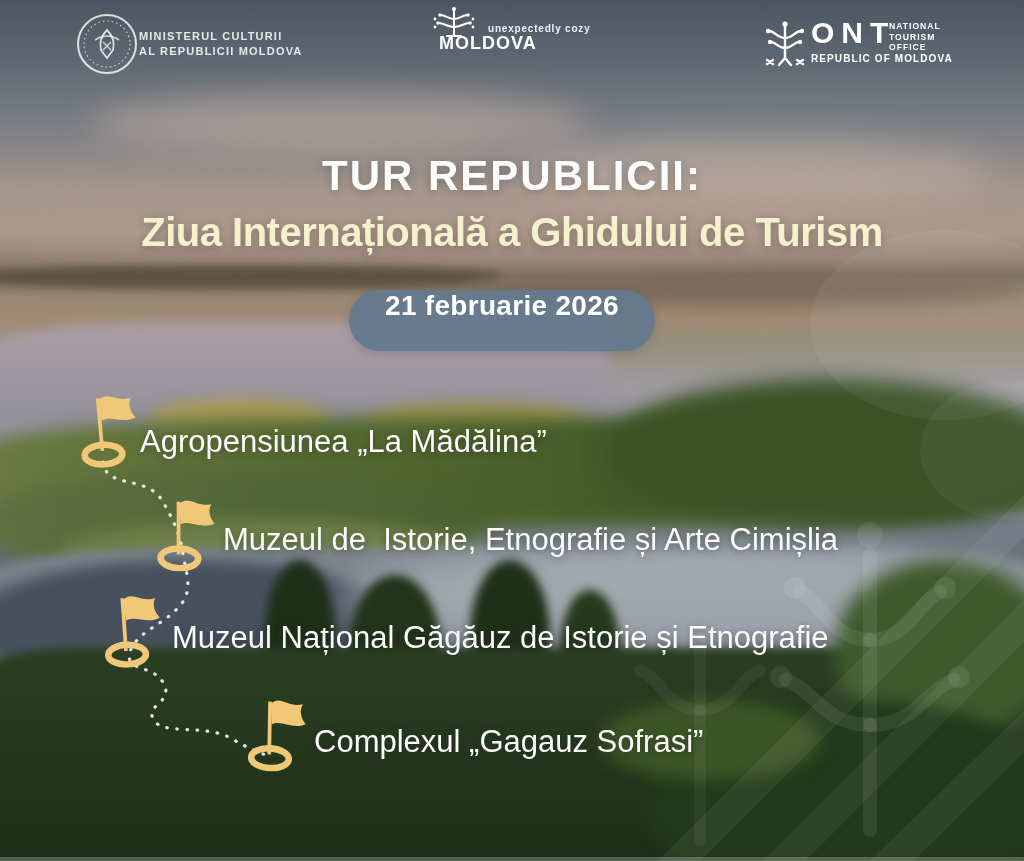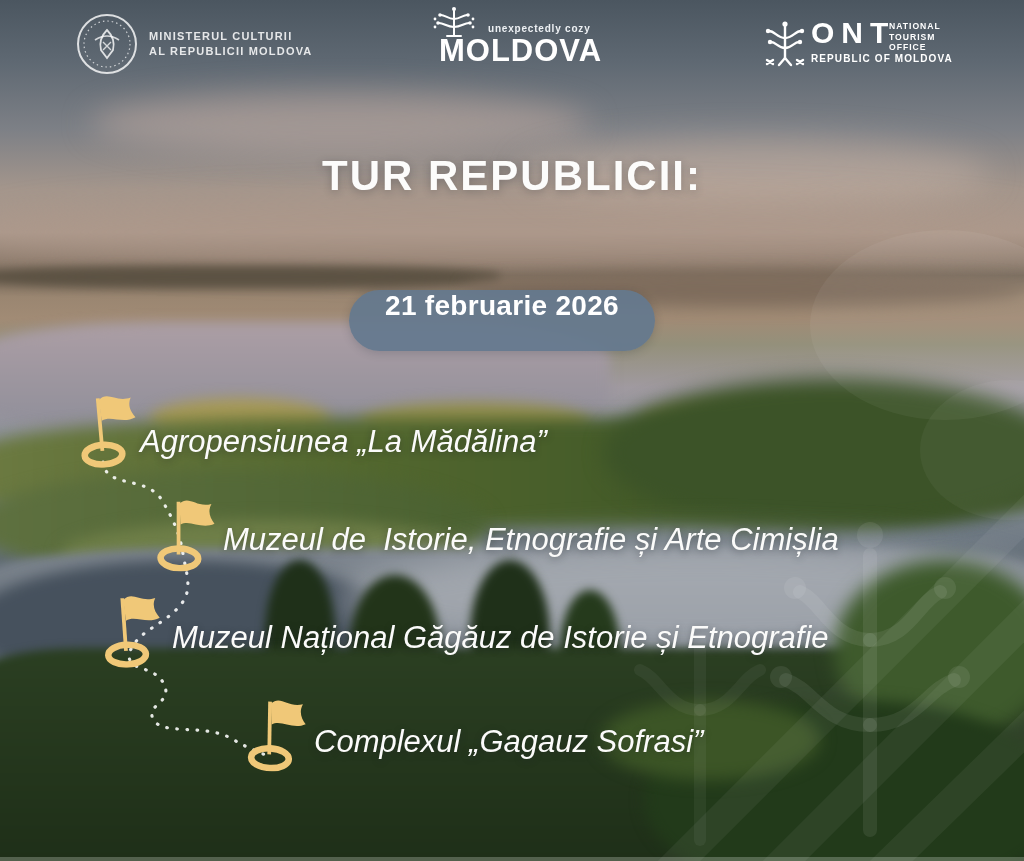--- a/index.html
+++ b/index.html
@@ -38,26 +38,26 @@
   .p2{left:350px;top:575px;width:90px;height:140px;background:#223419;filter:blur(5px);}
   .p3{left:470px;top:560px;width:80px;height:150px;background:#1f3019;filter:blur(5px);}
   .p4{left:560px;top:590px;width:60px;height:120px;background:#253a1c;filter:blur(5px);}
   .treesbot{left:-20px;top:648px;width:1080px;height:240px;border-radius:10%;
     background:linear-gradient(180deg,#2b3f22,#1d2d17);filter:blur(4px);}
   .tr1{right:-30px;top:560px;width:220px;height:180px;background:#3e5a2c;filter:blur(9px);}
   .tr2{right:-40px;top:700px;width:420px;height:200px;background:#223a1a;filter:blur(7px);}
   .bush{left:600px;top:700px;width:220px;height:80px;background:#3c5526;}
   .strip{position:absolute;left:0;bottom:0;width:100%;height:4px;background:rgba(205,214,203,.3);}
   .watermark{position:absolute;inset:0;pointer-events:none;}
-  .ministry{position:absolute;left:75px;top:12px;display:flex;align-items:center;gap:10px;}
+  .ministry{position:absolute;left:75px;top:12px;display:flex;align-items:center;}
   .ministry-lines{font-size:11px;font-weight:700;letter-spacing:1.2px;line-height:15px;color:rgba(255,255,255,.85);}
   .moldova{position:absolute;left:430px;top:4px;width:170px;height:58px;}
   .moldova .m-icon{position:absolute;left:0;top:2px;}
   .m-tagline{position:absolute;left:58px;top:19px;font-size:10px;letter-spacing:.8px;color:#eef1f4;font-weight:700;}
-  .m-word{position:absolute;left:9px;top:29px;font-size:31px;font-weight:700;letter-spacing:1px;color:#fff;}
+  .m-word{position:absolute;left:9px;top:29px;font-size:18px;font-weight:700;letter-spacing:1px;color:#fff;}
   .ont{position:absolute;left:763px;top:18px;width:240px;height:54px;color:#fff;}
   .ont .o-icon{position:absolute;left:0;top:2px;}
   .o-acronym{position:absolute;left:48px;top:-2px;font-size:30px;font-weight:800;letter-spacing:7px;}
   .o-office{position:absolute;left:126px;top:3px;font-size:8.6px;font-weight:700;letter-spacing:1px;line-height:10.5px;}
   .o-country{position:absolute;left:48px;top:35px;font-size:10px;font-weight:700;letter-spacing:1.1px;}
   
   .title1{position:absolute;left:0;right:0;top:152px;text-align:center;
     font-size:42px;font-weight:700;letter-spacing:2px;color:#fcfcfb;
     text-shadow:0 2px 8px rgba(35,40,45,.3);}
   .title2{position:absolute;left:0;right:0;top:210px;text-align:center;
@@ -68,21 +68,21 @@
     box-shadow:0 2px 10px rgba(30,40,50,.2);}
   .pill span{font-size:28px;font-weight:700;color:#fff;letter-spacing:.3px;}
   
   .route{position:absolute;inset:0;pointer-events:none;}
   .flag{position:absolute;width:64px;height:76px;}
   .f1{left:74px;top:392px;transform:rotate(-3deg);}
   .f2{left:152px;top:496px;transform:rotate(2deg);}
   .f3{left:98px;top:592px;transform:rotate(-2deg);}
   .f4{left:243px;top:696px;transform:rotate(3deg);}
   .stop-label{position:absolute;font-size:31px;color:#fbfbfa;white-space:pre;
-    text-shadow:0 2px 7px rgba(30,35,40,.4);font-style:italic;}
+    text-shadow:0 2px 7px rgba(30,35,40,.4);}
   .l1{left:140px;top:424px;}
   .l2{left:223px;top:522px;}
   .l3{left:172px;top:620px;}
   .l4{left:314px;top:724px;}
 </style>
 </head>
 <body>
 
 <div class="poster">
 
@@ -216,20 +216,21 @@
       <div class="o-office">
         <div>NATIONAL</div>
         <div>TOURISM</div>
         <div>OFFICE</div>
       </div>
       <div class="o-country">REPUBLIC OF MOLDOVA</div>
     </div>
   </header>
 
   <div class="title1">TUR REPUBLICII:</div>
+  <div class="title2">Ziua Internațională a Ghidului de Turism</div>
 
   <div class="pill">
     <span>21 februarie 2026</span>
   </div>
 
   <svg class="route" width="1024" height="861" viewBox="0 0 1024 861">
     <path d="M103,462 C106,490 148,474 163,502 C173,519 180,534 183,554
              C187,577 194,592 177,609 C159,627 139,631 130,651
              C124,673 153,663 164,684 C173,703 146,704 153,719
              C162,737 206,722 234,740 C251,750 263,753 271,758" fill="none" stroke="#ffffff" stroke-opacity=".88" stroke-width="3.2" stroke-linecap="round" stroke-dasharray="0.6 9.5"></path>

